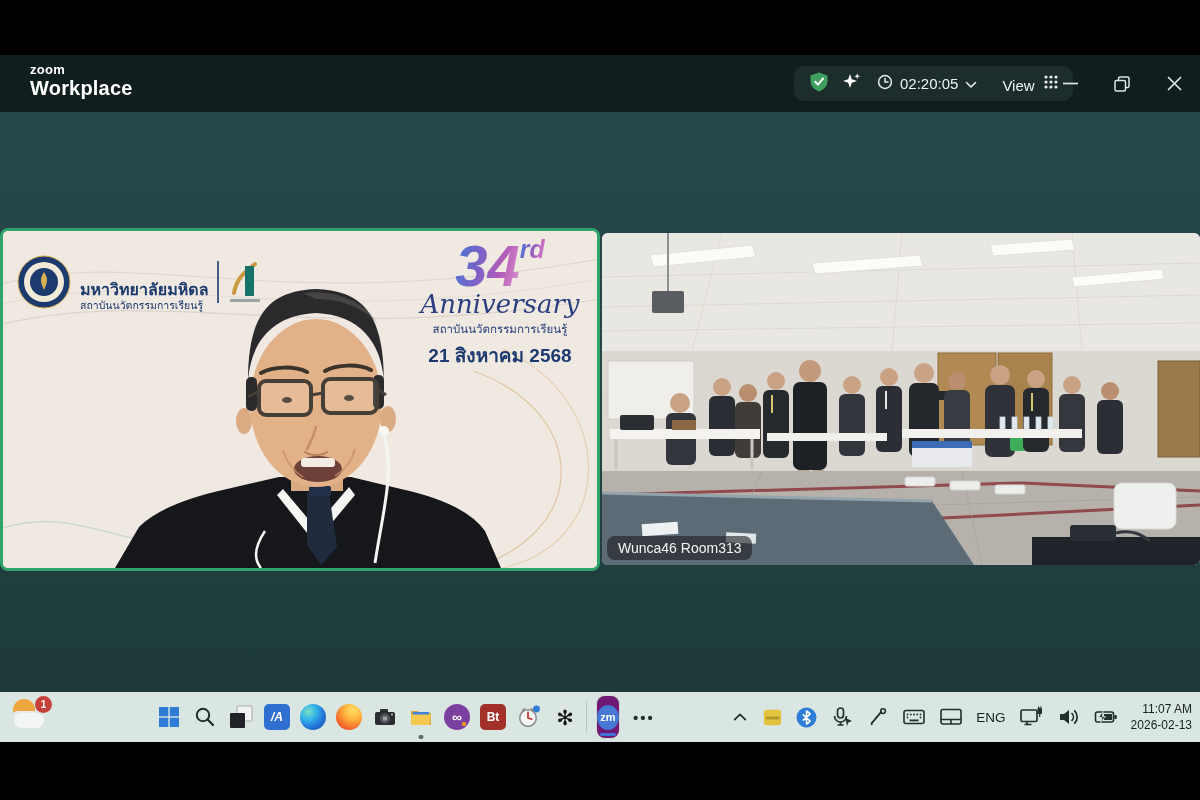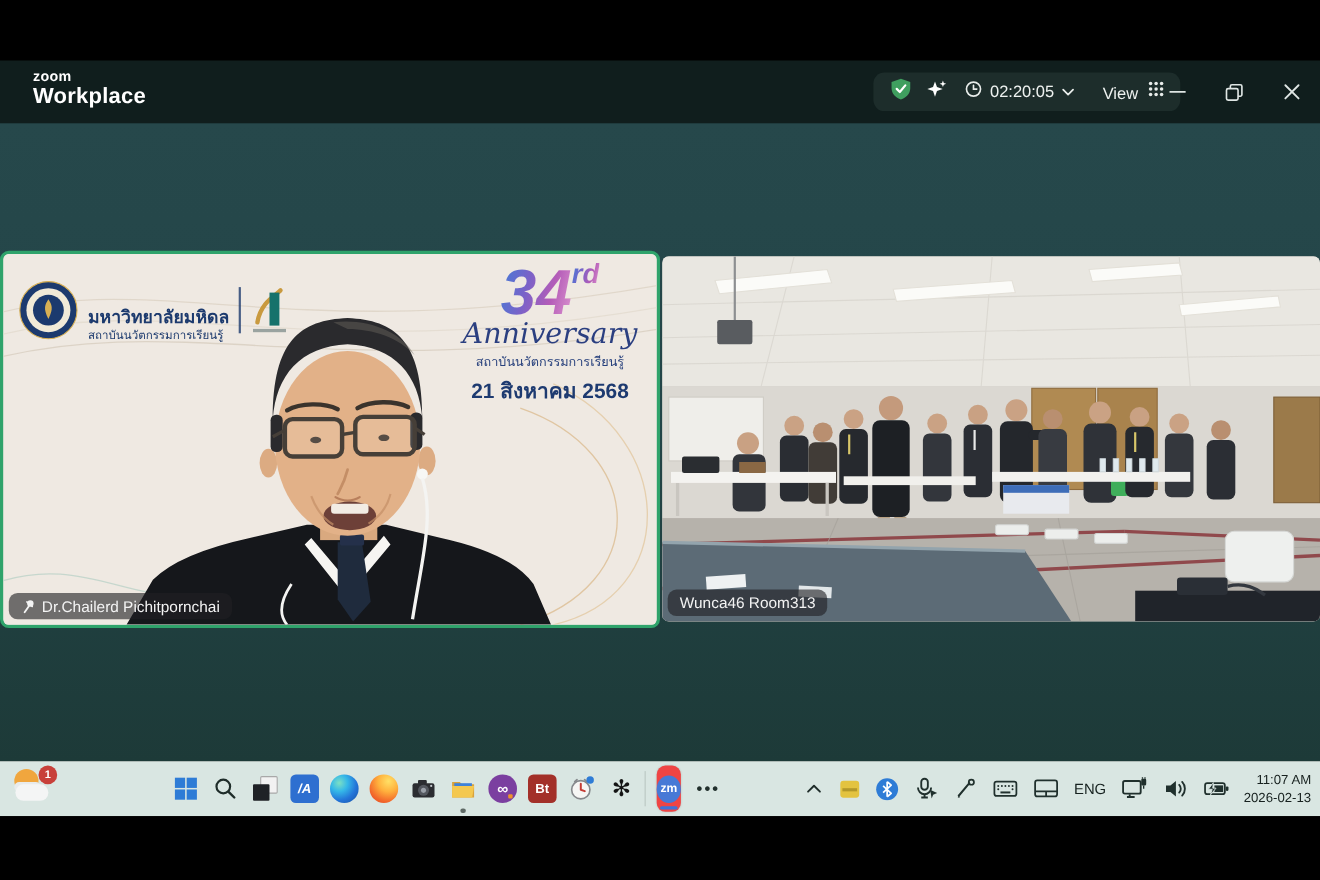--- a/index.html
+++ b/index.html
@@ -66,21 +66,21 @@
   .edge-ic { background:radial-gradient(circle at 32% 30%, #7de0c4 0%, #35b8e8 30%, #2374d8 62%, #174f9e 100%); }
   .ffx-ic  { background:radial-gradient(circle at 66% 24%, #ffe066 0%, #ffb13d 36%, #f2652a 72%, #d9441f 100%); }
   .ica-ic { width:26px; height:26px; border-radius:5px; background:#2e6fd0; color:#fff; font-weight:bold;
             font-style:italic; font-size:12px; display:flex; align-items:center; justify-content:center; }
   .inf-ic { width:26px; height:26px; border-radius:50%; background:#7b3fa0; color:#fff; font-weight:bold;
             font-size:14px; display:flex; align-items:center; justify-content:center; position:relative; }
   .inf-ic i { position:absolute; right:4px; bottom:4px; width:4px; height:4px; background:#f0932a; border-radius:1px; }
   .bt-ic { width:26px; height:26px; border-radius:5px; background:#a33029; color:#fff; font-weight:bold;
            font-size:12px; display:flex; align-items:center; justify-content:center; }
   .gpt-ic { font-size:21px; color:#141414; line-height:1; }
-  .zoom-cell { width:22px; height:42px; background:#ef4444; border-radius:8px; display:flex; align-items:center;
+  .zoom-cell { width:22px; height:42px; background:#701a75; border-radius:8px; display:flex; align-items:center;
                justify-content:flex-end; position:relative; box-shadow:0 0 2px rgba(0,0,0,.18); }
   .zm-ic { width:25px; height:25px; border-radius:50%; background:#4779d6; color:#fff; font-weight:bold;
            font-size:11px; display:flex; align-items:center; justify-content:center; }
   .zoom-cell .active-bar { position:absolute; bottom:2px; left:50%; transform:translateX(-50%); width:16px;
                            height:3px; border-radius:2px; background:#3f72d8; }
   .tb-divider { width:1px; height:32px; background:#b9c6c2; margin:0 3px; }
   .more-ic { color:#22302d; font-size:15px; font-weight:bold; letter-spacing:2px; }
 
   .tray { position:absolute; right:8px; top:0; height:50px; display:flex; align-items:center; gap:13px;justify-content:space-between; }
   .tray .t { display:flex; align-items:center; justify-content:center; }
@@ -238,28 +238,20 @@
 
       <div class="anniv">
         <div class="numrow">
           <span class="grad num">34</span><span class="grad ord">rd</span>
         </div>
         <div class="word">Anniversary</div>
         <div class="sub">สถาบันนวัตกรรมการเรียนรู้</div>
         <div class="date">21 สิงหาคม 2568</div>
       </div>
 
-      <div class="name-pill">
-        <svg width="13" height="13" viewBox="0 0 13 13">
-          <circle cx="8.6" cy="3.6" r="2.9" fill="#f3f3f3"></circle>
-          <path d="M7.2 6.2 L3.4 11.6" stroke="#f3f3f3" stroke-width="1.7" stroke-linecap="round"></path>
-          <path d="M5.4 2.2 L10.4 6.4" stroke="#f3f3f3" stroke-width="1.4" stroke-linecap="round"></path>
-        </svg>
-        <span>Dr.Chailerd Pichitpornchai</span>
-      </div>
     </div>
 
     <div class="tile tile-room">
       <svg class="fill" viewBox="0 0 598 332" preserveAspectRatio="none">
         <rect x="0" y="0" width="598" height="118" fill="#e9e7e1"></rect>
         <g stroke="#d8d5ce" stroke-width="1" opacity="0.8">
           <path d="M0,44 L598,30"></path>
             <path d="M0,74 L598,62"></path>
             <path d="M0,98 L598,90"></path>
           <path d="M120,0 L90,118"></path>

